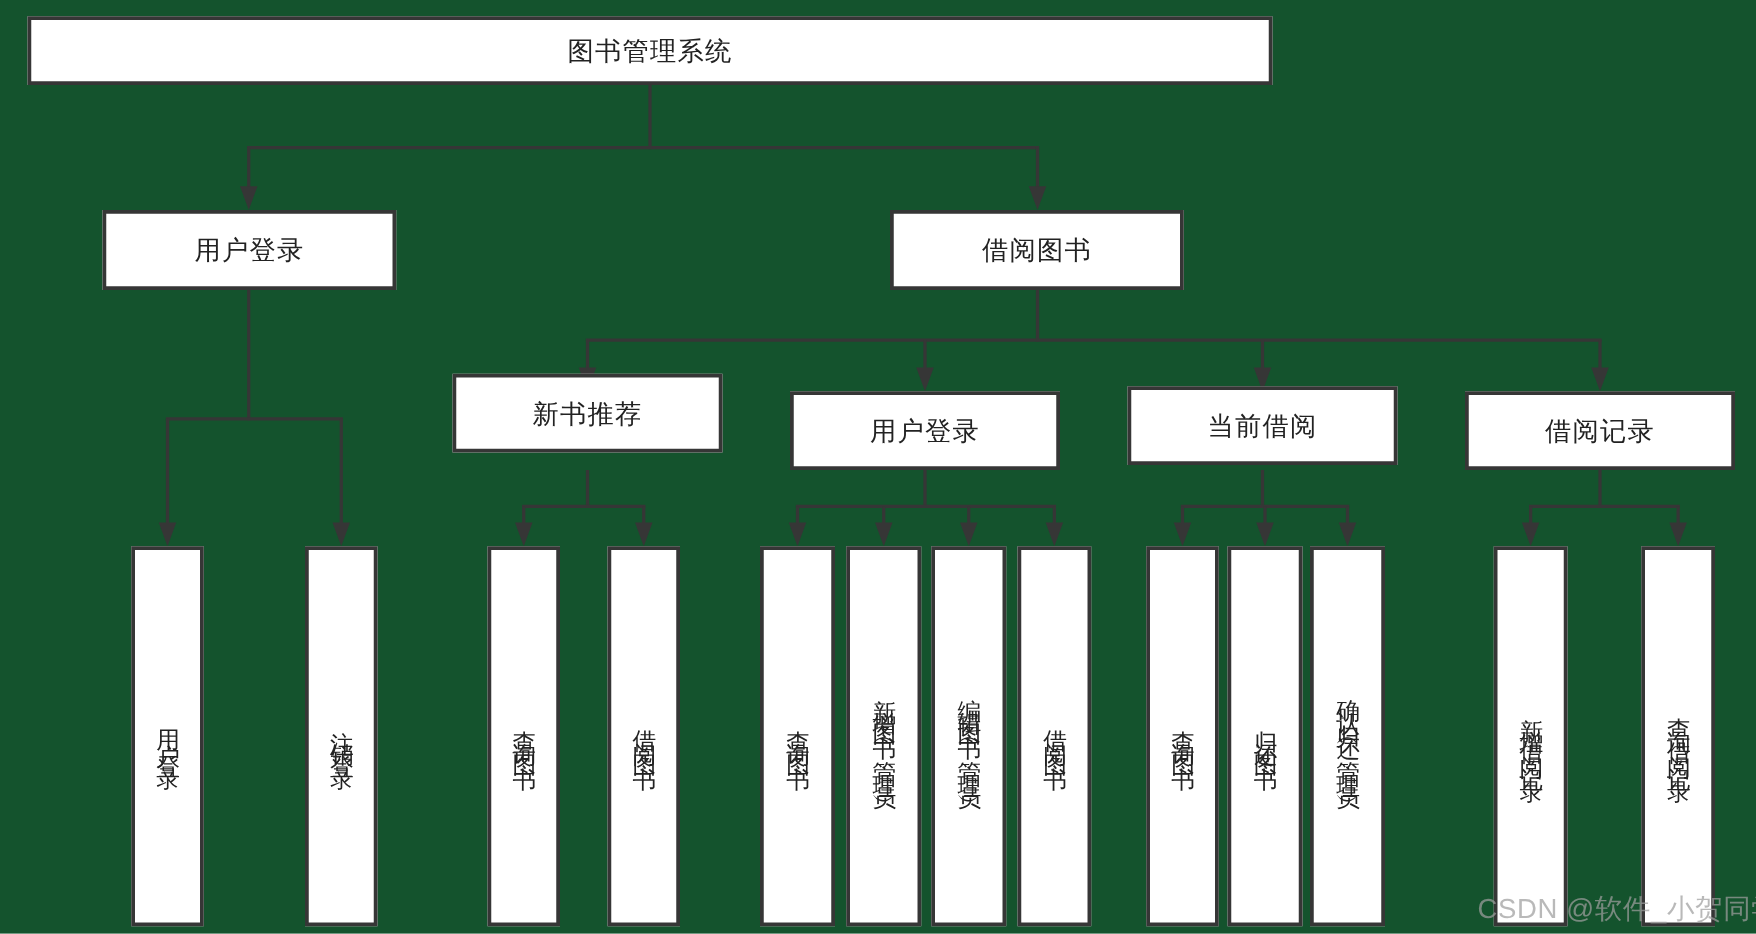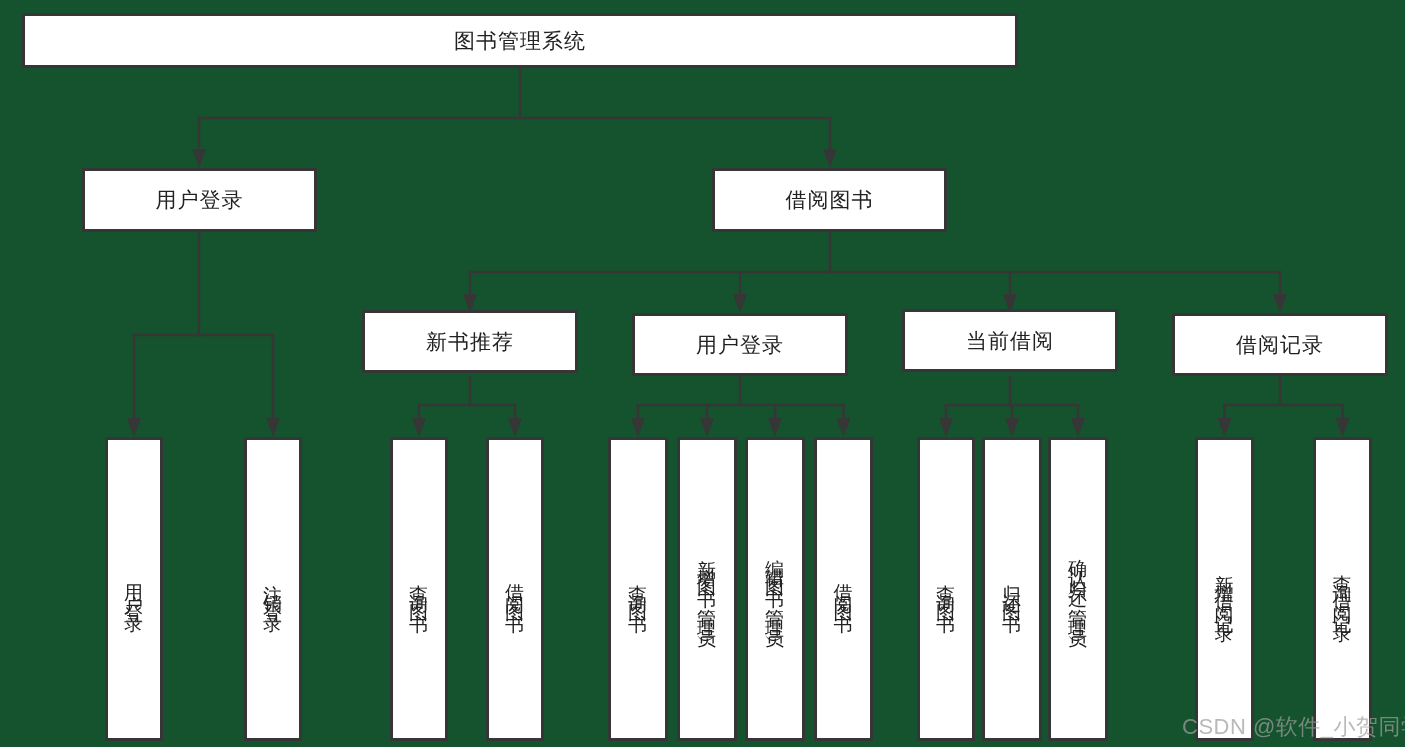--- a/index.html
+++ b/index.html
@@ -122,21 +122,21 @@
     <polygon points="1224.5,437 1217.5,418 1231.5,418" fill="#363636" stroke="none"></polygon>
     <line x1="1342.5" y1="405" x2="1342.5" y2="422"></line>
     <polygon points="1342.5,437 1335.5,418 1349.5,418" fill="#363636" stroke="none"></polygon>
   </svg>
 
   <div class="node hnode" style="left:22px; top:13px; width:996px; height:55px;">图书管理系统</div>
 
   <div class="node hnode" style="left:82px; top:168px; width:235px; height:64px;">用户登录</div>
   <div class="node hnode" style="left:712px; top:168px; width:235px; height:64px;">借阅图书</div>
 
-  <div class="node hnode" style="left:362px; top:310px; width:216px; height:63px;">新书推荐</div>
+  <div class="node hnode" style="left:362px; top:299px; width:216px; height:63px;">新书推荐</div>
   <div class="node hnode" style="left:632px; top:313px; width:216px; height:63px;">用户登录</div>
   <div class="node hnode" style="left:902px; top:309px; width:216px; height:63px;">当前借阅</div>
   <div class="node hnode" style="left:1172px; top:313px; width:216px; height:63px;">借阅记录</div>
 
   <div class="node vnode" style="left:105px; top:437px; width:58px; height:304px;">用户登录</div>
   <div class="node vnode" style="left:244px; top:437px; width:58px; height:304px;">注销登录</div>
 
   <div class="node vnode" style="left:390px; top:437px; width:58px; height:304px;">查询图书</div>
   <div class="node vnode" style="left:486px; top:437px; width:58px; height:304px;">借阅图书</div>
 

